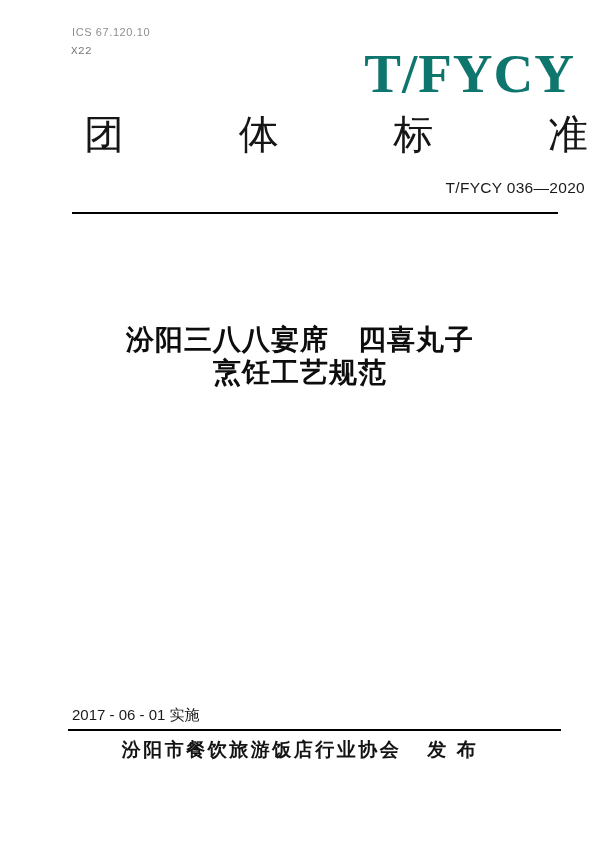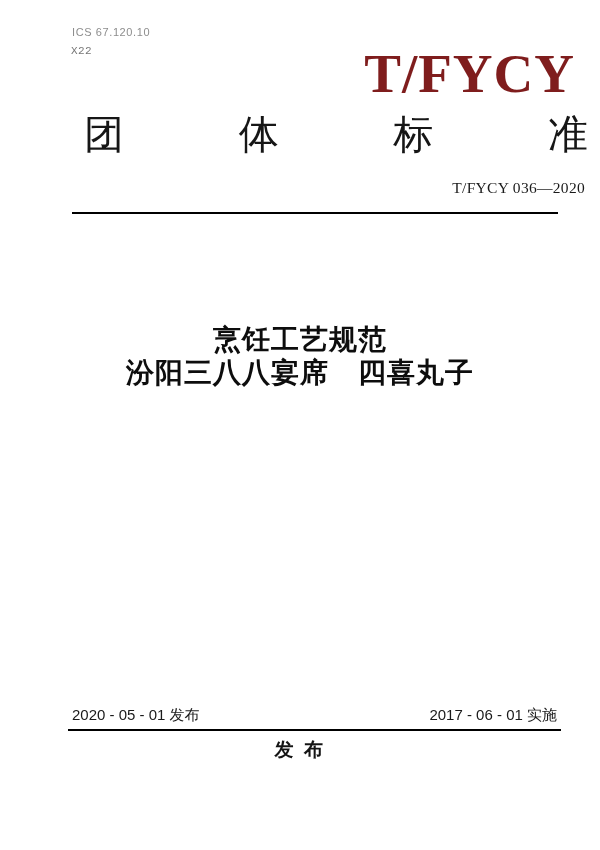--- a/index.html
+++ b/index.html
@@ -36,38 +36,38 @@
   }
   .logo {
     position: absolute;
     right: 63px;
     top: 46px;
     font-family: "Liberation Serif", serif;
     font-weight: bold;
     font-size: 55px;
     line-height: 1;
     letter-spacing: 1px;
-    color: #7f1d1d;
+    color: #0f766e;
   }
   .std-type {
     position: absolute;
     left: 84px;
     right: 50px;
     top: 112px;
     display: flex;
     justify-content: space-between;
     font-size: 40px;
     line-height: 1.1;
     color: #161616;
   }
   .std-number {
     position: absolute;
     right: 53px;
     top: 179px;
-    font-family: Liberation Serif, serif;
+    font-family: Liberation Sans, sans-serif;
     font-size: 15.5px;
     letter-spacing: 0.3px;
     color: #1a1a1a;
   }
   .rule-top {
     position: absolute;
     left: 72px;
     top: 212px;
     width: 486px;
     height: 2px;
@@ -134,28 +134,28 @@
     <span>体</span>
     <span>标</span>
     <span>准</span>
   </div>
 
   <div class="std-number">T/FYCY 036—2020</div>
 
   <div class="rule-top"></div>
 
   <div class="title">
+    <div>汾阳三八八宴席　四喜丸子</div>
     <div>烹饪工艺规范</div>
-    <div>汾阳三八八宴席　四喜丸子</div>
   </div>
 
   <div class="dates">
-    <span>2020 - 05 - 01 发布</span>
     <span>2017 - 06 - 01 实施</span>
   </div>
 
   <div class="rule-bottom"></div>
 
   <div class="publisher-row">
+    <span>汾阳市餐饮旅游饭店行业协会</span>
     <span>发 布</span>
   </div>
 
 </div>
 
 </body></html>

